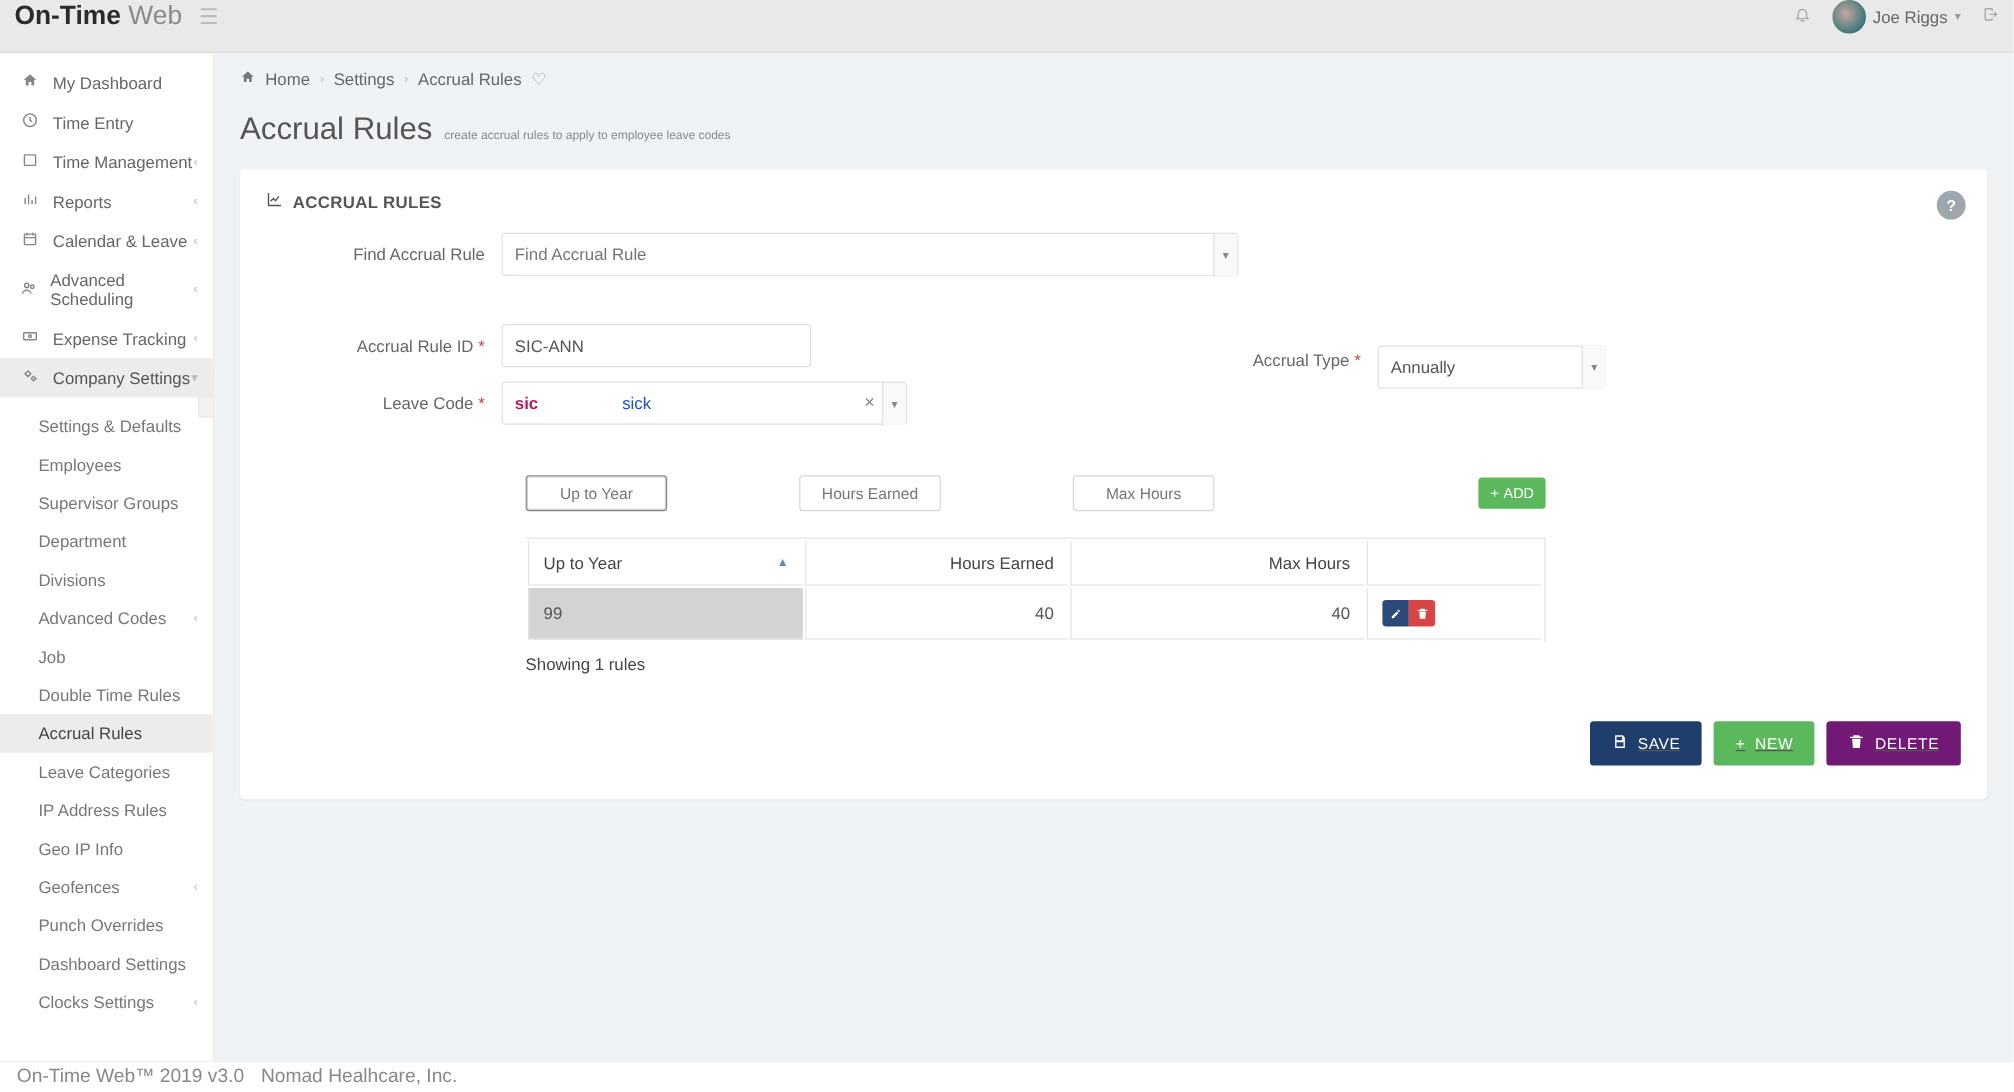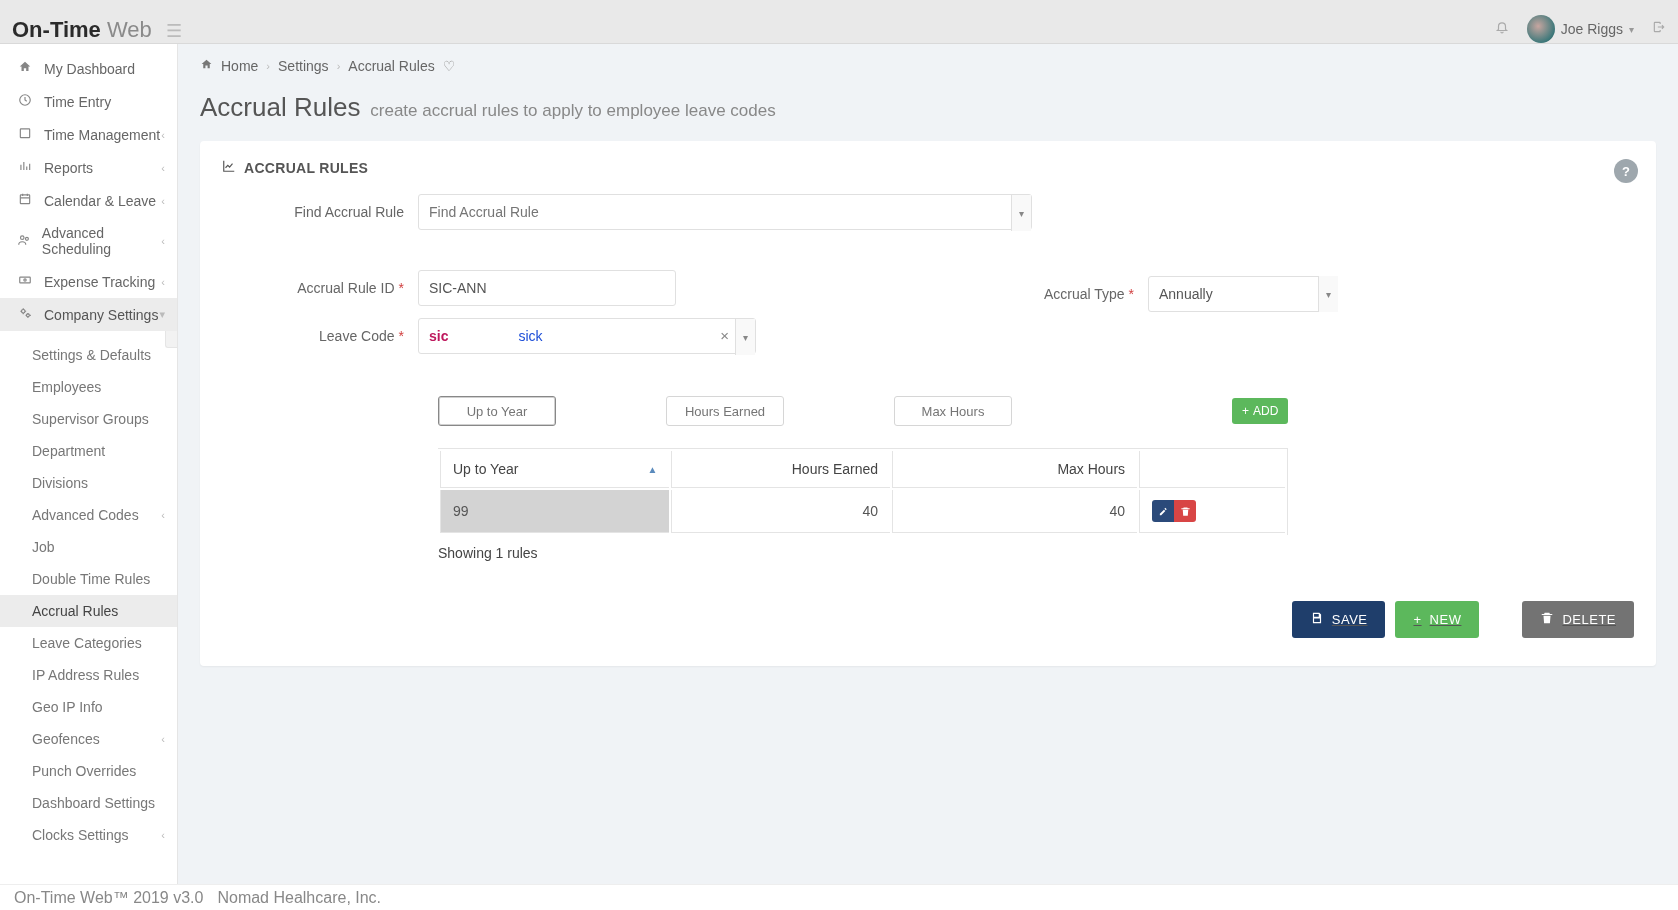--- a/index.html
+++ b/index.html
@@ -1,18 +1,18 @@
 <!DOCTYPE html>
 <html><head>
 <meta charset="utf-8">
 <style>
 * { box-sizing: border-box; margin: 0; padding: 0; }
 body { font-family: -apple-system, "Segoe UI", "Helvetica Neue", Arial, sans-serif; font-size: 14px; color: #555; background: #f4f4f4; overflow: hidden; }
 
-.topbar { height: 44px; background: #e9e9e9; border-bottom: 1px solid #d9d9d9; display: flex; align-items: flex-end; justify-content: space-between; padding: 0 12px; }
+.topbar { height: 44px; background: #e9e9e9; border-bottom: 1px solid #d9d9d9; display: flex; align-items: flex-start; justify-content: space-between; padding: 0 12px; }
 .brand { font-size: 22px; color: #333; letter-spacing: 0; }
 .brand .bold { color: #2b2b2b; font-weight: 700; }
 .brand .thin { color: #8a8a8a; font-weight: 300; }
 .brand .menu-icon { color: #bbb; margin-left: 8px; font-size: 18px; }
 .topright { display: flex; align-items: center; gap: 18px; }
 .avatar { width: 28px; height: 28px; border-radius: 50%; background: radial-gradient(circle at 40% 40%, #c7a6a0, #3d787a 70%, #123a3a); }
 .user { display: flex; align-items: center; gap: 6px; color: #666; cursor: pointer; }
 .user .chev { font-size: 10px; color: #999; }
 .icon-gray { color: #aaa; cursor: pointer; font-size: 17px; }
 
@@ -29,35 +29,35 @@
 .nav-icon { width: 18px; margin-right: 10px; text-align: center; color: #868686; font-size: 14px; }
 .nav-chev { position: absolute; right: 12px; font-size: 11px; color: #bbb; }
 
 .breadcrumbs { padding: 14px 22px 0 22px; color: #777; display: flex; align-items: center; gap: 8px; font-size: 14px; }
 .breadcrumbs .sep { color: #bbb; font-size: 11px; }
 .breadcrumbs a { color: #666; cursor: pointer; }
 .breadcrumbs .heart { color: #999; font-size: 14px; }
 
 .page-head { padding: 18px 22px 18px 22px; }
 .page-title { font-size: 26px; font-weight: 300; color: #555; display: inline; }
-.page-sub { font-size: 17px; color: #888; margin-left: 6px; }
+.page-sub { font-size: 10px; color: #888; margin-left: 6px; }
 
 .panel { background: #fff; margin: 0 22px 22px 22px; border-radius: 4px; padding: 18px 22px 28px 22px; box-shadow: 0 1px 2px rgba(0,0,0,0.05); position: relative; }
 .panel-title-row { display: flex; align-items: center; gap: 8px; margin-bottom: 18px; }
 .panel-title { font-weight: 700; color: #555; letter-spacing: 0.3px; }
 .help-badge { position: absolute; right: 18px; top: 18px; width: 24px; height: 24px; border-radius: 50%; background: #9ea7ad; color: #fff; font-weight: 700; font-size: 13px; display: flex; align-items: center; justify-content: center; cursor: pointer; }
 
 .form-row { display: flex; align-items: center; margin-bottom: 12px; }
 .form-label { width: 196px; text-align: right; color: #666; padding-right: 14px; font-size: 14px; }
 .form-label .req { color: #d04040; margin-left: 4px; }
 .input, .combo, .select { height: 36px; border: 1px solid #e0e0e0; border-radius: 3px; padding: 0 10px; background: #fff; color: #555; font-size: 14px; }
 .combo { display: flex; align-items: center; position: relative; }
 .combo .arrow, .select-wrap .arrow { position: absolute; right: 0; top: 0; width: 20px; height: 36px; border-left: 1px solid #e0e0e0; display: flex; align-items: center; justify-content: center; font-size: 10px; color: #888; cursor: pointer; background: #f9f9f9; }
 .combo .clear { position: absolute; right: 26px; top: 8px; color: #888; cursor: pointer; font-size: 15px; }
-.select-wrap { position: relative; }
+.select-wrap { position: relative; margin-top: 12px; }
 .placeholder-ish { color: #aaa; }
 .small-input { height: 30px; text-align: center; border: 1px solid #d6d6d6; border-radius: 3px; width: 118px; color: #aaa; background: #fff; font-size: 13px; }
 .small-input.focused { border: 1px solid #888; box-shadow: inset 0 0 0 1px #d0d0d0; }
 
 .two-col { display: flex; gap: 60px; align-items: flex-start; margin-top: 40px; }
 .col { flex: 1; }
 .small-gap { margin-top: 6px; }
 
 .tiers { margin-left: 216px; margin-top: 30px; max-width: 850px; }
 .tier-inputs { display: flex; gap: 110px; align-items: center; }
@@ -72,21 +72,21 @@
 .row-actions { display: inline-flex; }
 .row-actions .mini { width: 22px; height: 22px; display: inline-flex; align-items: center; justify-content: center; color: #fff; cursor: pointer; font-size: 12px; }
 .mini.edit { background: #2b4a7a; border-radius: 3px 0 0 3px; }
 .mini.del { background: #d84545; border-radius: 0 3px 3px 0; }
 .showing { color: #444; margin-top: 10px; font-size: 14px; }
 
 .btn-row { display: flex; justify-content: flex-end; gap: 10px; margin-top: 40px; text-decoration: underline; }
 .btn { border: none; border-radius: 3px; padding: 10px 18px; color: #fff; font-size: 13px; letter-spacing: 0.5px; cursor: pointer; display: inline-flex; align-items: center; gap: 8px; }
 .btn.save { background: #1f3e6b; }
 .btn.new { background: #5cb85c; }
-.btn.delete { background: #737373; margin-left: 33px; }
+.btn.delete { background: #701a75; }
 
 .footer { height: 26px; background: #fff; border-top: 1px solid #eee; display: flex; align-items: center; padding: 0 14px; gap: 14px; font-size: 16px; color: #888; }
 
 .sv { width: 14px; height: 14px; display: inline-block; }
 
 .f-spacer { flex: 1; }
 </style>
 </head>
 <body>
 

